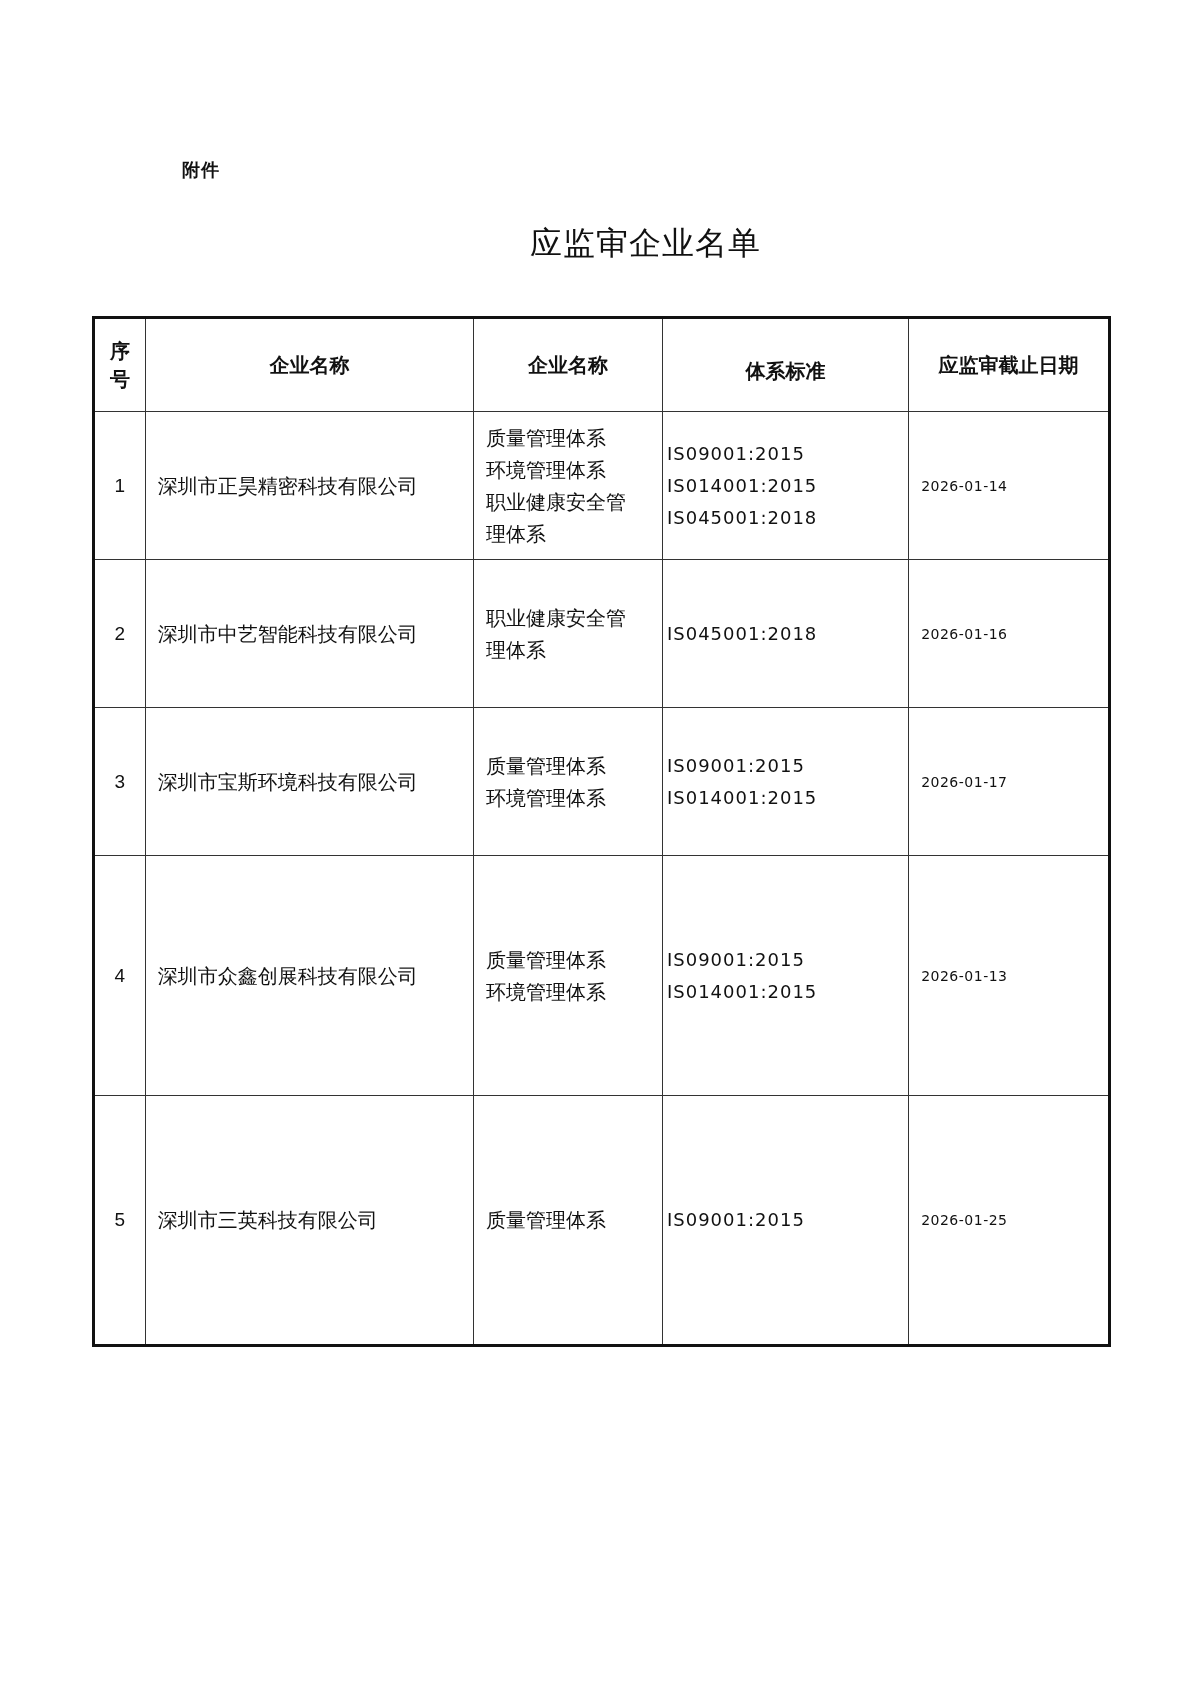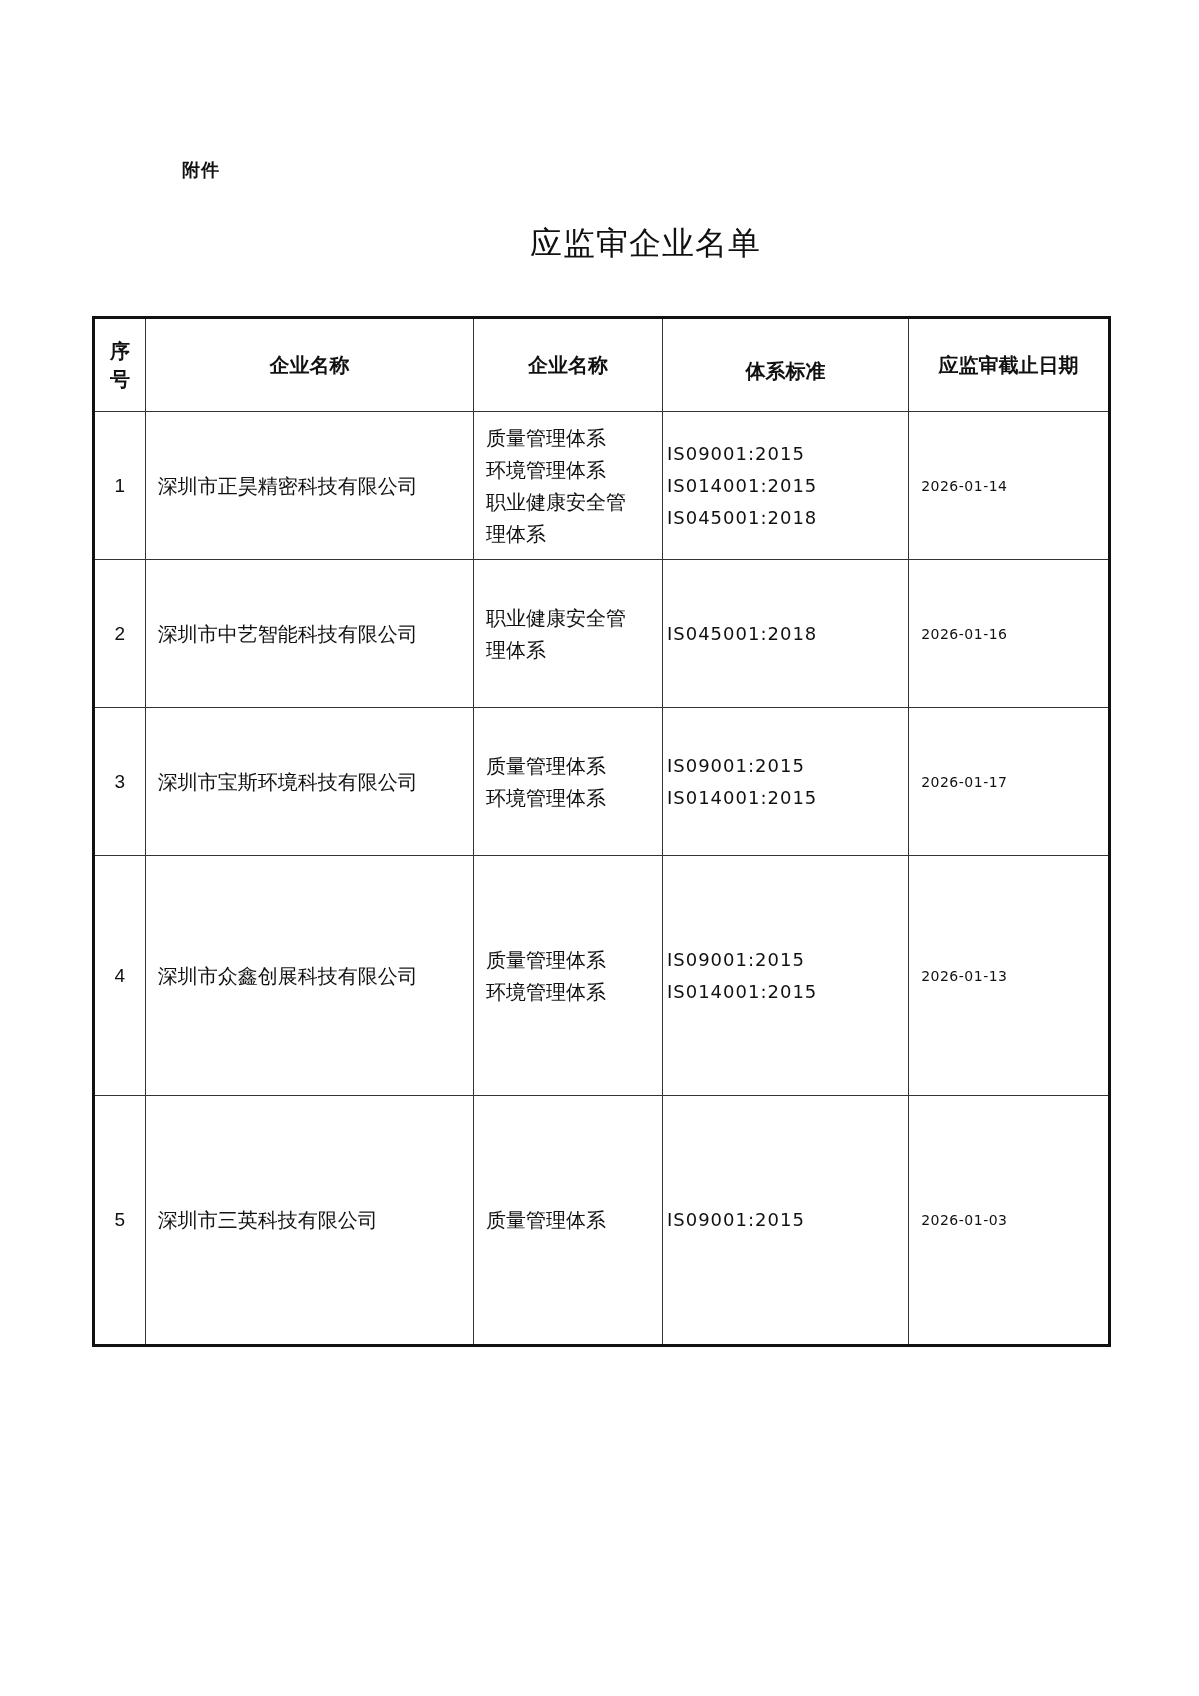--- a/index.html
+++ b/index.html
@@ -119,16 +119,16 @@
     </tr>
     <tr style="height:250px">
       <td class="seq">5</td>
       <td class="name">深圳市三英科技有限公司</td>
       <td class="cert">
         <span class="line">质量管理体系</span>
       </td>
       <td class="std">
         <span class="line">IS09001:2015</span>
       </td>
-      <td class="date">2026-01-03</td>
+      <td class="date">2026-01-25</td>
     </tr>
   </tbody>
 </table>
 
 </body></html>

